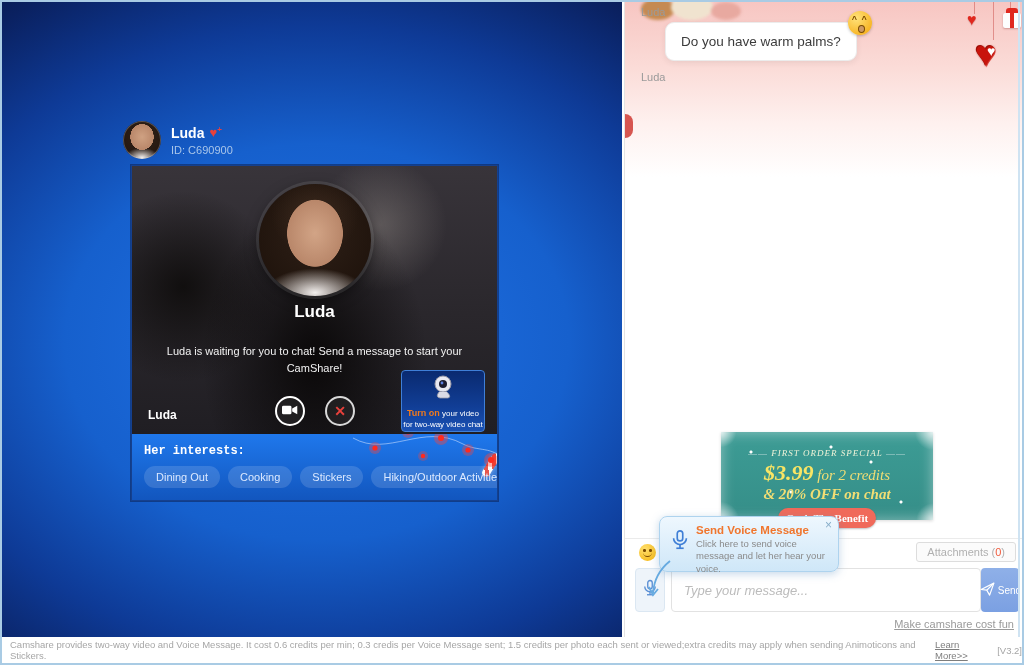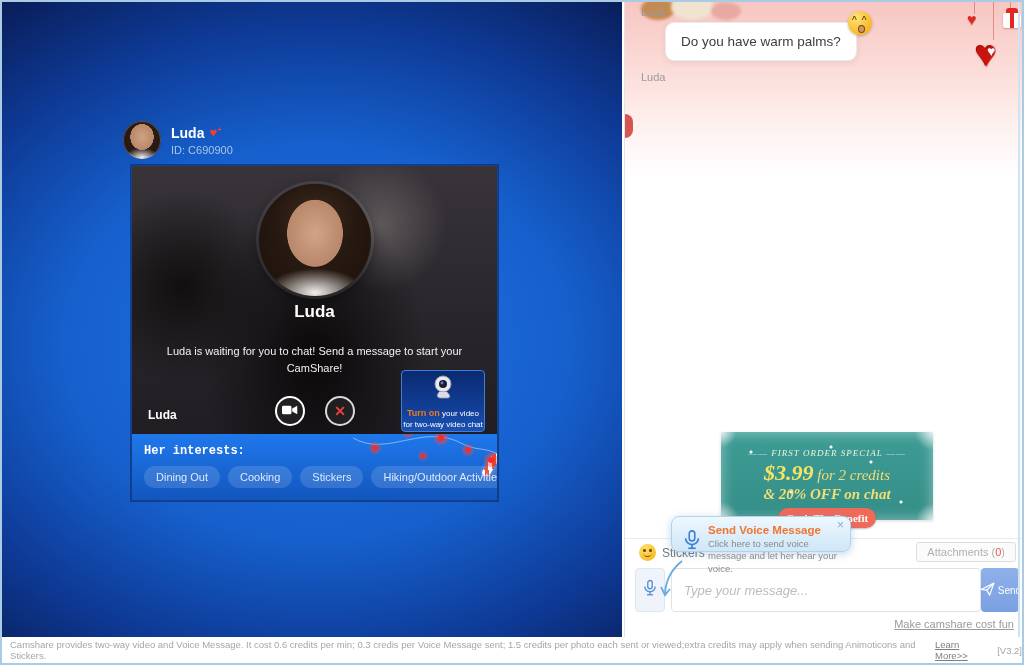--- a/index.html
+++ b/index.html
@@ -108,21 +108,21 @@
     color:#eef3d8; margin-top:16px; }
   .promo-head:before, .promo-head:after { content:"—— "; color:rgba(255,255,255,.7); font-style:normal; }
   .promo-head:after { content:" ——"; }
   .promo-line1 { font-family:"Liberation Serif", serif; font-style:italic; font-size:15px; margin-top:2px; }
   .promo-line1 b { font-size:22px; color:#f9e564; }
   .promo-line2 { font-family:"Liberation Serif", serif; font-style:italic; font-weight:bold; font-size:15px; }
   .promo-btn { display:inline-block; margin-top:5px; background:#f06a5a; color:#fff; font-size:11px; font-weight:bold;
     font-family:"Liberation Serif", serif; padding:4px 8px; border-radius:12px; box-shadow:0 1px 2px rgba(0,0,0,.25); }
 
   
-  .voice-tip { position:absolute; left:46px; top:514px; width:180px; height:36px; z-index:6;
+  .voice-tip { position:absolute; left:34px; top:514px; width:180px; height:56px; z-index:6;
     background:linear-gradient(180deg,#eef7fe 0%, #cfe7f8 100%); border:1px solid #aed3ee; border-radius:8px;
     box-shadow:0 2px 8px rgba(90,140,190,.35); padding:7px 8px 0 36px; }
   .voice-tip .mic-circle { position:absolute; left:9px; top:12px; width:22px; height:22px; }
   .vt-title { color:#f0762e; font-size:11.5px; font-weight:bold; }
   .vt-body { color:#8a8a8a; font-size:9.5px; line-height:1.3; margin-top:2px; }
   .vt-close { position:absolute; right:6px; top:1px; color:#88aec9; font-size:12px; cursor:pointer; }
   .vt-arrow { position:absolute; left:-14px; top:42px; }
 
   
   .chat-toolbar { position:absolute; left:0; top:536px; width:100%; height:26px; border-top:1px solid #ebebeb; }

